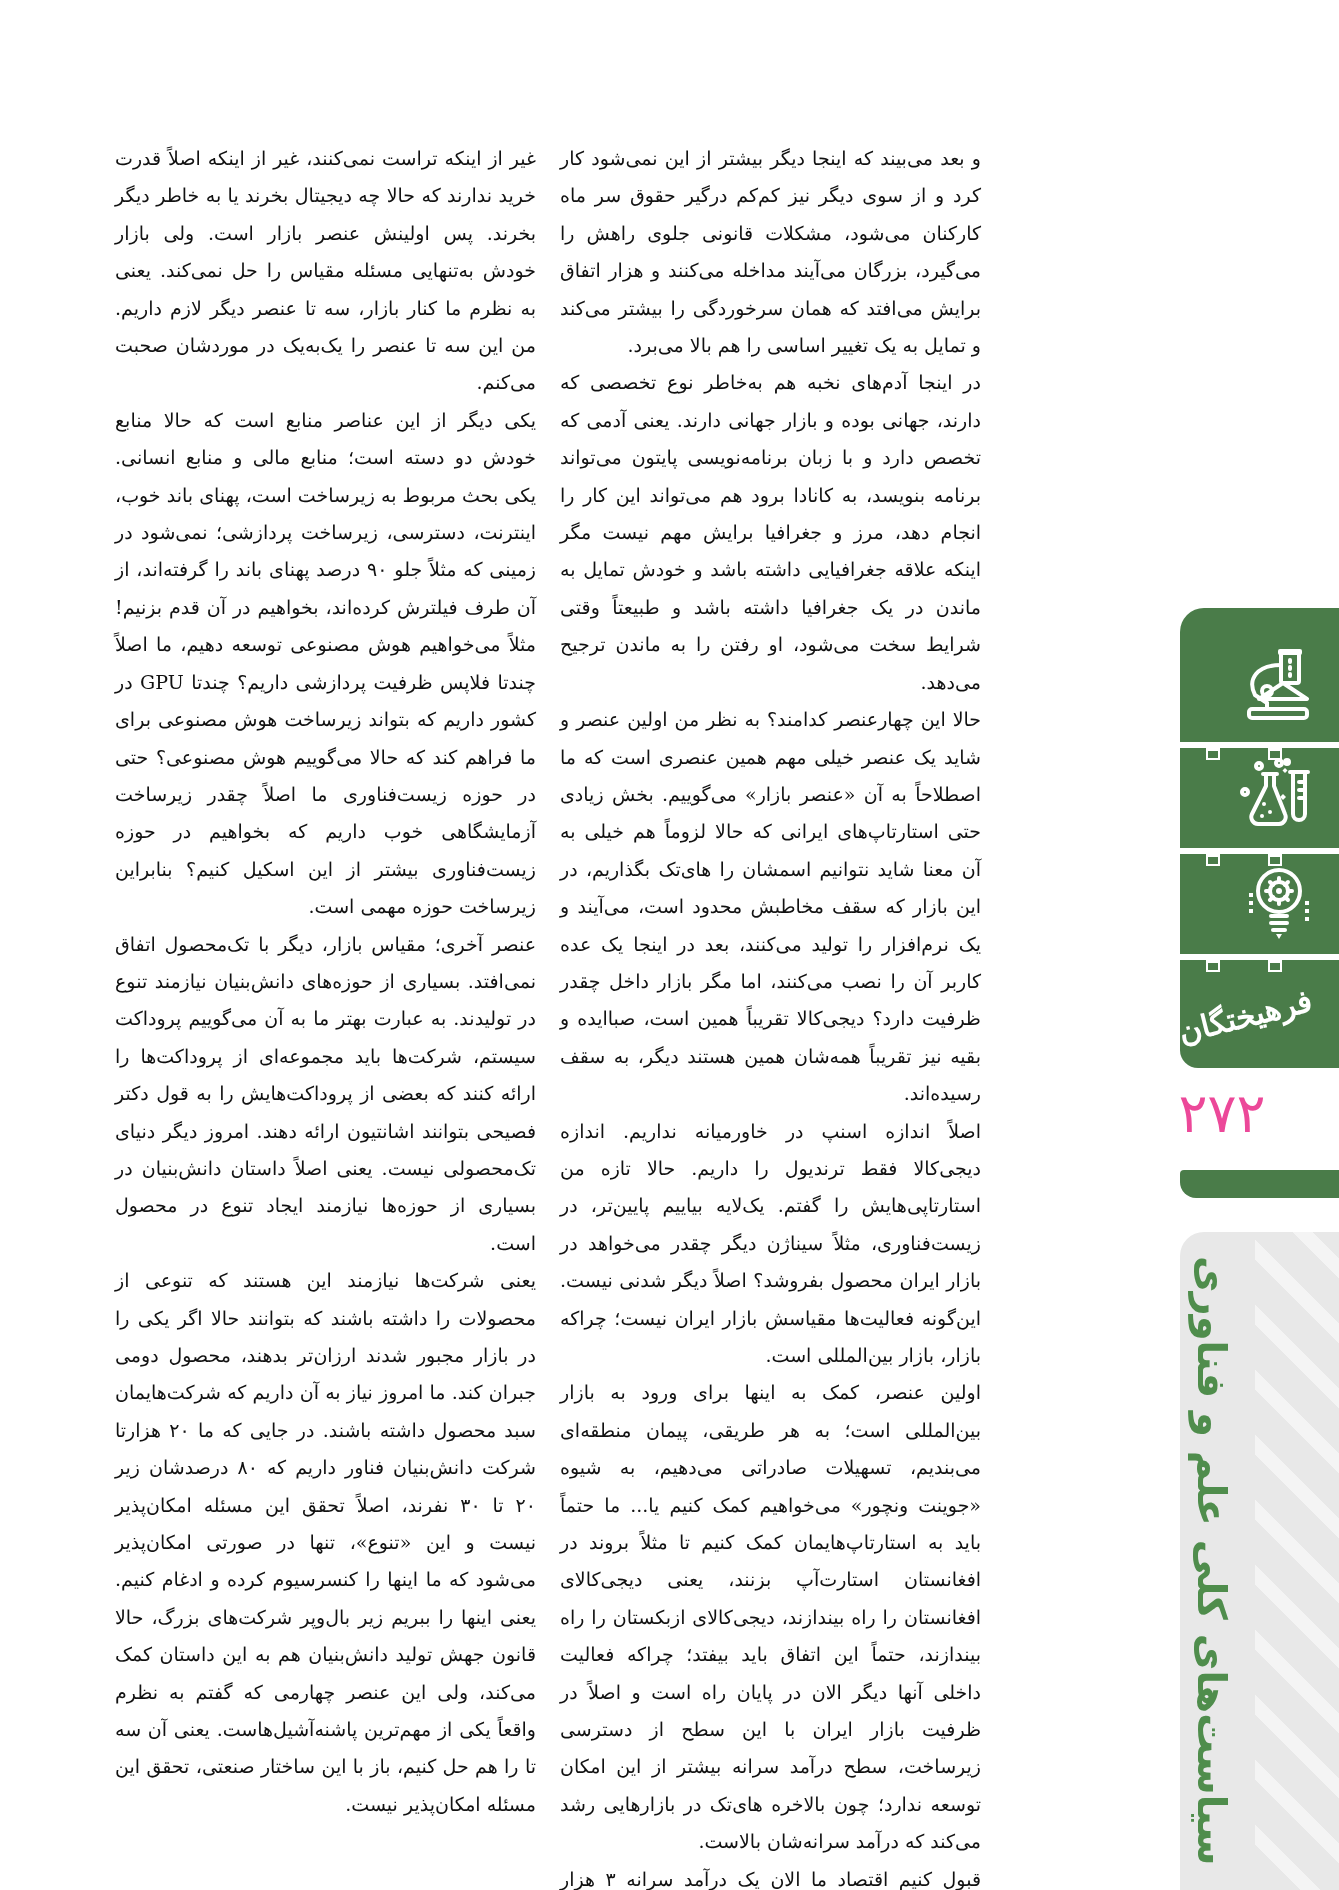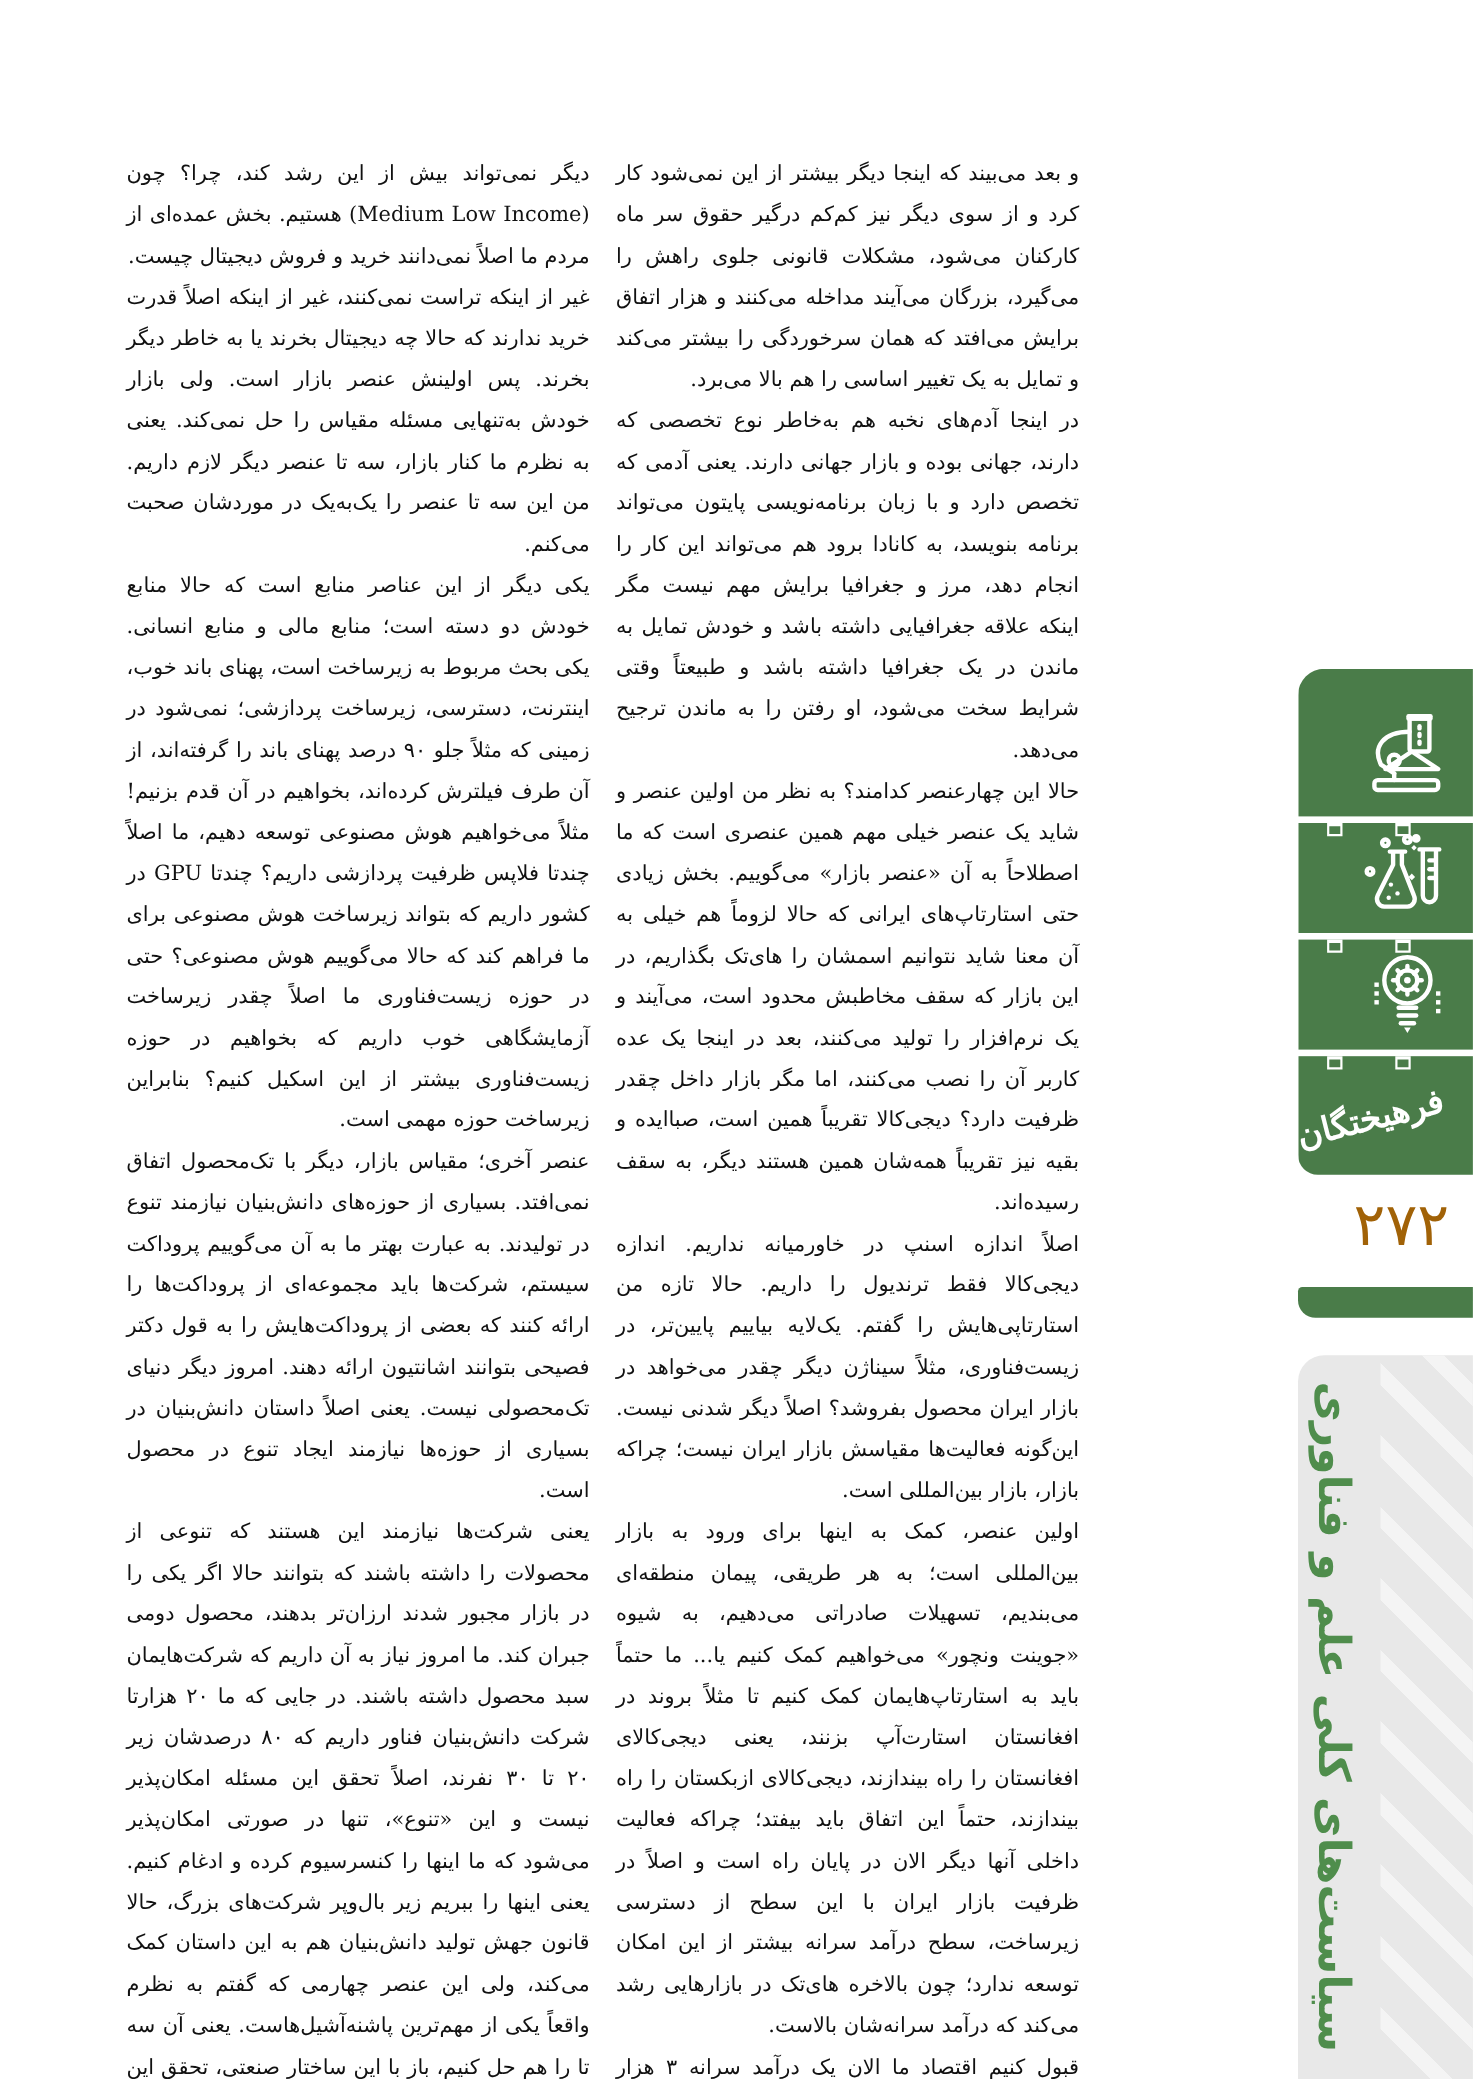--- a/index.html
+++ b/index.html
@@ -63,23 +63,23 @@
     font-size:31px;
     font-weight:bold;
     transform:rotate(-14deg);
     margin:4px 26px 0 0;
     letter-spacing:-1px;
     font-family:"DejaVu Serif","Liberation Serif",serif;
     white-space:nowrap;
   }
   .page-number{
     position:absolute;
-    left:1228px;top:1082px;
+    left:1176px;top:1082px;
     width:92px;height:64px;
-    color:#a16207;
+    color:#ec4899;
     font-size:54px;
     line-height:64px;
     text-align:center;
     font-family:"DejaVu Sans","Liberation Sans",sans-serif;
   }
   .thin-bar{
     position:absolute;
     left:1180px;top:1170px;
     width:159px;height:28px;
     background:var(--green);
@@ -124,21 +124,20 @@
   <div class="col col-right">
     <p>و بعد می‌بیند که اینجا دیگر بیشتر از این نمی‌شود کار کرد و از سوی دیگر نیز کم‌کم درگیر حقوق سر ماه کارکنان می‌شود، مشکلات قانونی جلوی راهش را می‌گیرد، بزرگان می‌آیند مداخله می‌کنند و هزار اتفاق برایش می‌افتد که همان سرخوردگی را بیشتر می‌کند و تمایل به یک تغییر اساسی را هم بالا می‌برد.</p>
     <p>در اینجا آدم‌های نخبه هم به‌خاطر نوع تخصصی که دارند، جهانی بوده و بازار جهانی دارند. یعنی آدمی که تخصص دارد و با زبان برنامه‌نویسی پایتون می‌تواند برنامه بنویسد، به کانادا برود هم می‌تواند این کار را انجام دهد، مرز و جغرافیا برایش مهم نیست مگر اینکه علاقه جغرافیایی داشته باشد و خودش تمایل به ماندن در یک جغرافیا داشته باشد و طبیعتاً وقتی شرایط سخت می‌شود، او رفتن را به ماندن ترجیح می‌دهد.</p>
     <p>حالا این چهارعنصر کدامند؟ به نظر من اولین عنصر و شاید یک عنصر خیلی مهم همین عنصری است که ما اصطلاحاً به آن «عنصر بازار» می‌گوییم. بخش زیادی حتی استارتاپ‌های ایرانی که حالا لزوماً هم خیلی به آن معنا شاید نتوانیم اسمشان را های‌تک بگذاریم، در این بازار که سقف مخاطبش محدود است، می‌آیند و یک نرم‌افزار را تولید می‌کنند، بعد در اینجا یک عده کاربر آن را نصب می‌کنند، اما مگر بازار داخل چقدر ظرفیت دارد؟ دیجی‌کالا تقریباً همین است، صباایده و بقیه نیز تقریباً همه‌شان همین هستند دیگر، به سقف رسیده‌اند.</p>
     <p>اصلاً اندازه اسنپ در خاورمیانه نداریم. اندازه دیجی‌کالا فقط ترندیول را داریم. حالا تازه من استارتاپی‌هایش را گفتم. یک‌لایه بیاییم پایین‌تر، در زیست‌فناوری، مثلاً سیناژن دیگر چقدر می‌خواهد در بازار ایران محصول بفروشد؟ اصلاً دیگر شدنی نیست. این‌گونه فعالیت‌ها مقیاسش بازار ایران نیست؛ چراکه بازار، بازار بین‌المللی است.</p>
     <p>اولین عنصر، کمک به اینها برای ورود به بازار بین‌المللی است؛ به هر طریقی، پیمان منطقه‌ای می‌بندیم، تسهیلات صادراتی می‌دهیم، به شیوه «جوینت ونچور» می‌خواهیم کمک کنیم یا... ما حتماً باید به استارتاپ‌هایمان کمک کنیم تا مثلاً بروند در افغانستان استارت‌آپ بزنند، یعنی دیجی‌کالای افغانستان را راه بیندازند، دیجی‌کالای ازبکستان را راه بیندازند، حتماً این اتفاق باید بیفتد؛ چراکه فعالیت داخلی آنها دیگر الان در پایان راه است و اصلاً در ظرفیت بازار ایران با این سطح از دسترسی زیرساخت، سطح درآمد سرانه بیشتر از این امکان توسعه ندارد؛ چون بالاخره های‌تک در بازارهایی رشد می‌کند که درآمد سرانه‌شان بالاست.</p>
     <p>قبول کنیم اقتصاد ما الان یک درآمد سرانه ۳ هزار دلاری است، یعنی اقتصاد متوسط رو به پایین. ما امروز (Medium Low Income) هستیم، به همین خاطر این بازار کشش محصولات دانش‌بنیان بیش از این را ندارد. نگاه کنید سال‌ها دیجی‌کالا دارد تلاش می‌کند؛ اما</p>
   </div>
 
   <div class="col col-left">
-    <p>دیگر نمی‌تواند بیش از این رشد کند، چرا؟ چون (Medium Low Income) هستیم. بخش عمده‌ای از مردم ما اصلاً نمی‌دانند خرید و فروش دیجیتال چیست.</p>
     <p>غیر از اینکه تراست نمی‌کنند، غیر از اینکه اصلاً قدرت خرید ندارند که حالا چه دیجیتال بخرند یا به خاطر دیگر بخرند. پس اولینش عنصر بازار است. ولی بازار خودش به‌تنهایی مسئله مقیاس را حل نمی‌کند. یعنی به نظرم ما کنار بازار، سه تا عنصر دیگر لازم داریم. من این سه تا عنصر را یک‌به‌یک در موردشان صحبت می‌کنم.</p>
     <p>یکی دیگر از این عناصر منابع است که حالا منابع خودش دو دسته است؛ منابع مالی و منابع انسانی. یکی بحث مربوط به زیرساخت است، پهنای باند خوب، اینترنت، دسترسی، زیرساخت پردازشی؛ نمی‌شود در زمینی که مثلاً جلو ۹۰ درصد پهنای باند را گرفته‌اند، از آن طرف فیلترش کرده‌اند، بخواهیم در آن قدم بزنیم! مثلاً می‌خواهیم هوش مصنوعی توسعه دهیم، ما اصلاً چندتا فلاپس ظرفیت پردازشی داریم؟ چندتا GPU در کشور داریم که بتواند زیرساخت هوش مصنوعی برای ما فراهم کند که حالا می‌گوییم هوش مصنوعی؟ حتی در حوزه زیست‌فناوری ما اصلاً چقدر زیرساخت آزمایشگاهی خوب داریم که بخواهیم در حوزه زیست‌فناوری بیشتر از این اسکیل کنیم؟ بنابراین زیرساخت حوزه مهمی است.</p>
     <p>عنصر آخری؛ مقیاس بازار، دیگر با تک‌محصول اتفاق نمی‌افتد. بسیاری از حوزه‌های دانش‌بنیان نیازمند تنوع در تولیدند. به عبارت بهتر ما به آن می‌گوییم پروداکت سیستم، شرکت‌ها باید مجموعه‌ای از پروداکت‌ها را ارائه کنند که بعضی از پروداکت‌هایش را به قول دکتر فصیحی بتوانند اشانتیون ارائه دهند. امروز دیگر دنیای تک‌محصولی نیست. یعنی اصلاً داستان دانش‌بنیان در بسیاری از حوزه‌ها نیازمند ایجاد تنوع در محصول است.</p>
     <p>یعنی شرکت‌ها نیازمند این هستند که تنوعی از محصولات را داشته باشند که بتوانند حالا اگر یکی را در بازار مجبور شدند ارزان‌تر بدهند، محصول دومی جبران کند. ما امروز نیاز به آن داریم که شرکت‌هایمان سبد محصول داشته باشند. در جایی که ما ۲۰ هزارتا شرکت دانش‌بنیان فناور داریم که ۸۰ درصدشان زیر ۲۰ تا ۳۰ نفرند، اصلاً تحقق این مسئله امکان‌پذیر نیست و این «تنوع»، تنها در صورتی امکان‌پذیر می‌شود که ما اینها را کنسرسیوم کرده و ادغام کنیم. یعنی اینها را ببریم زیر بال‌وپر شرکت‌های بزرگ، حالا قانون جهش تولید دانش‌بنیان هم به این داستان کمک می‌کند، ولی این عنصر چهارمی که گفتم به نظرم واقعاً یکی از مهم‌ترین پاشنه‌آشیل‌هاست. یعنی آن سه تا را هم حل کنیم، باز با این ساختار صنعتی، تحقق این مسئله امکان‌پذیر نیست.</p>
 
   </div>
 
   <div class="rail-icons">
 
     <div class="seg seg-1">

